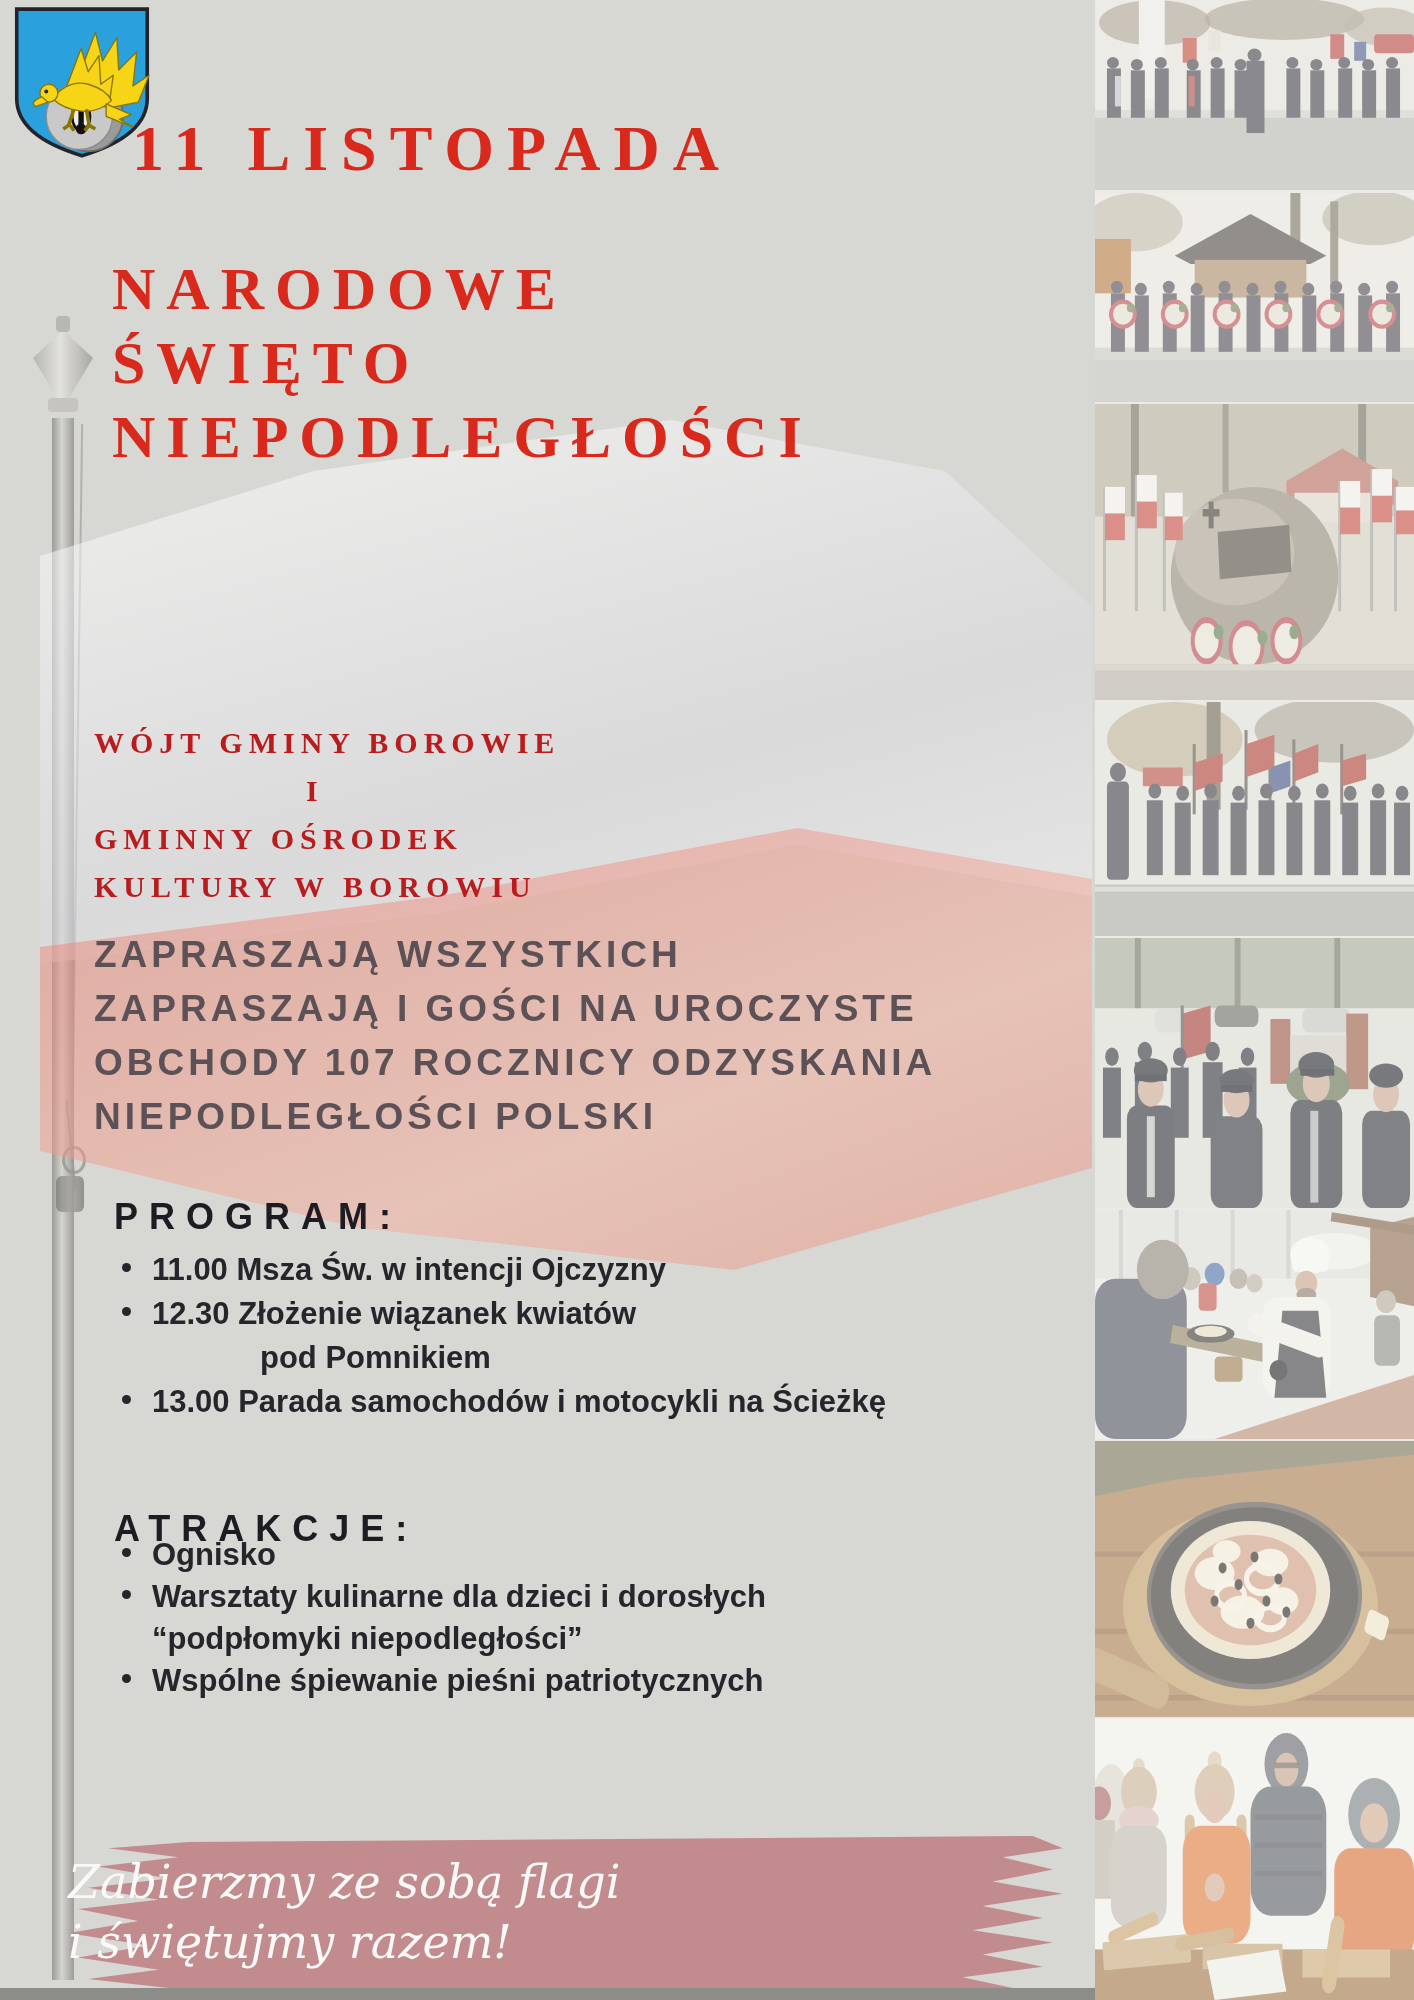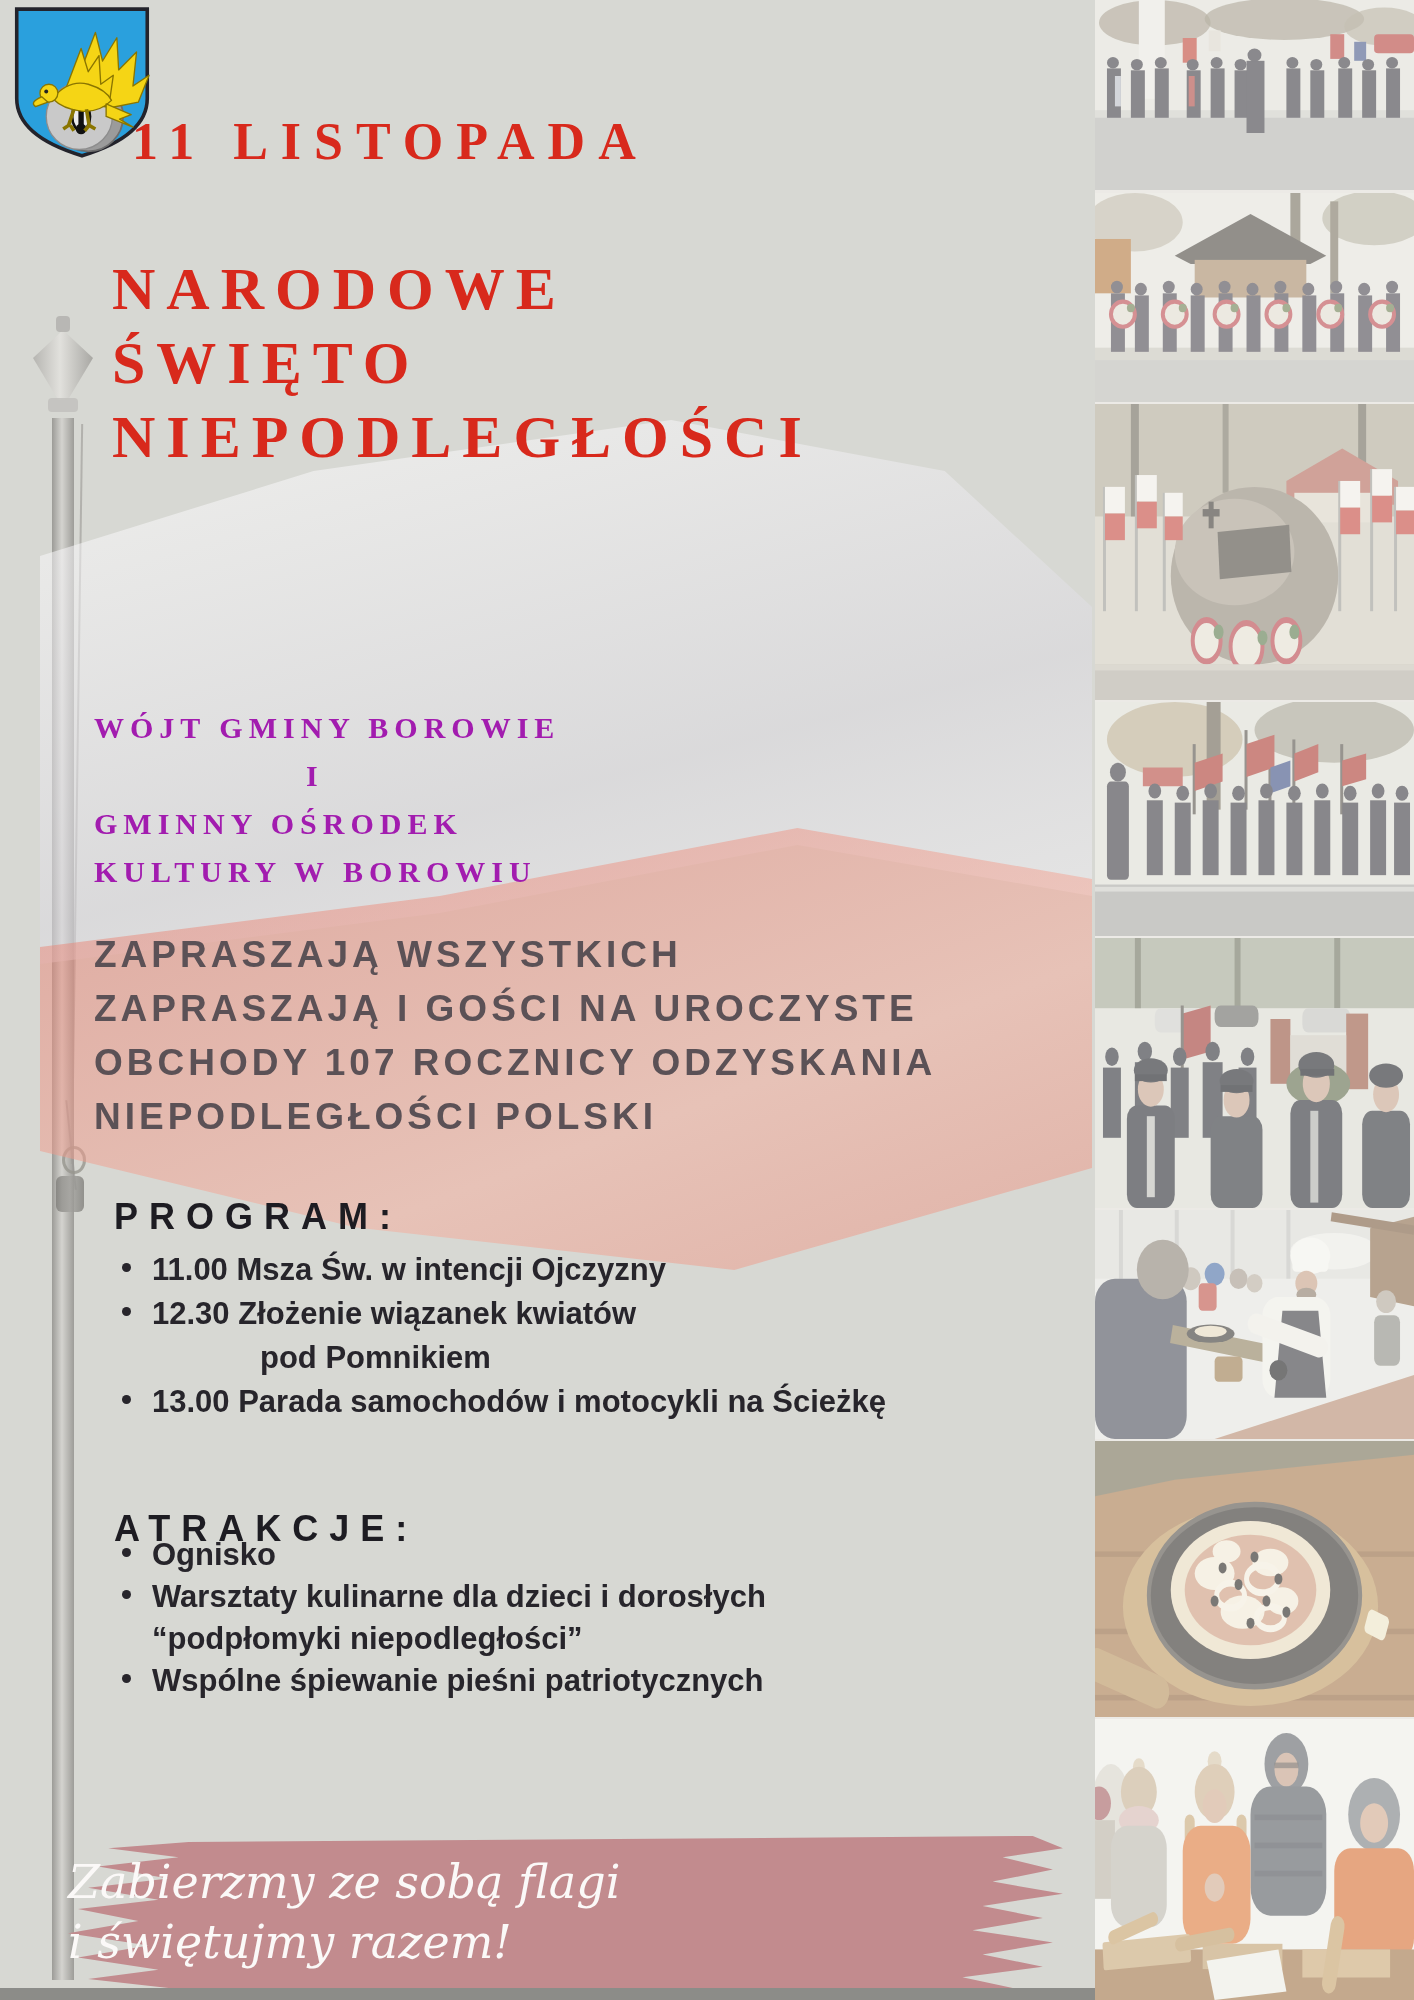--- a/index.html
+++ b/index.html
@@ -26,25 +26,25 @@
   .ring{position:absolute;left:62px;top:1146px;width:18px;height:22px;border:3px solid #97968f;border-radius:50%;opacity:.8;}
   .weight{position:absolute;left:56px;top:1176px;width:28px;height:36px;border-radius:6px;opacity:.8;
     background:linear-gradient(90deg,#7f7e7a,#a5a4a0 50%,#807f7b);}
   .bottom-line{position:absolute;left:0;top:1980px;width:1095px;height:8px;background:#d8d8d2;z-index:4;}
   .bottom-strip{position:absolute;left:0;top:1988px;width:1095px;height:12px;background:#8c8c88;z-index:4;}
   
   .crest{position:absolute;left:6px;top:2px;width:152px;height:172px;z-index:3;}
   
   .txt{position:absolute;z-index:3;white-space:nowrap;}
   .title{left:132px;top:112px;font-family:"Liberation Serif",serif;font-weight:700;
-    font-size:52px;letter-spacing:13px;color:#d8291c;}
+    font-size:64px;letter-spacing:13px;color:#d8291c;}
   .subtitle{left:112px;top:252px;font-family:"Liberation Serif",serif;font-weight:700;
     font-size:60px;line-height:74px;letter-spacing:11px;color:#d8291c;}
-  .organizers{left:94px;top:704px;font-family:"Liberation Serif",serif;font-weight:600;
-    font-size:30px;line-height:48px;letter-spacing:6px;color:#a21caf;}
+  .organizers{left:94px;top:719px;font-family:"Liberation Serif",serif;font-weight:600;
+    font-size:30px;line-height:48px;letter-spacing:6px;color:#b91c1c;}
   .org-i{padding-left:212px;}
   .invitation{left:94px;top:928px;font-weight:700;font-size:37px;line-height:54px;
     letter-spacing:4px;color:#5b5156;}
   .list-heading{font-weight:700;font-size:36px;letter-spacing:11px;color:#1d1c22;}
   .program-h{left:114px;top:1196px;}
   .atrakcje-h{left:114px;top:1476px;margin-top:32px;}
   .blist{left:114px;top:0;font-weight:700;color:#27252b;font-size:31px;list-style:none;margin:0;padding:0;}
   .program-l{top:1248px;line-height:44px;}
   .atrakcje-l{top:1534px;line-height:42px;}
   .blist li{position:relative;padding-left:38px;}

